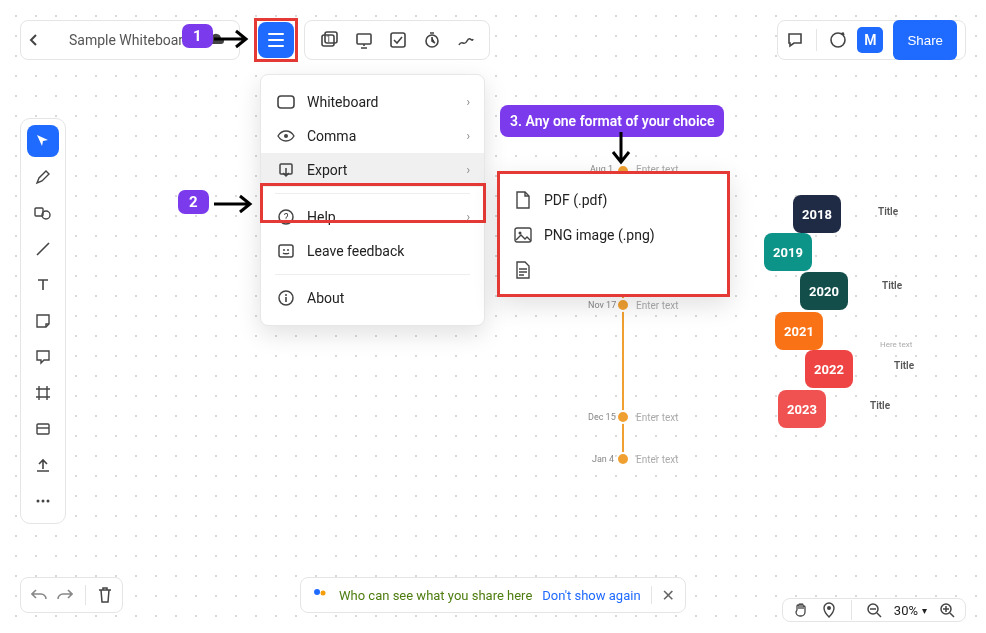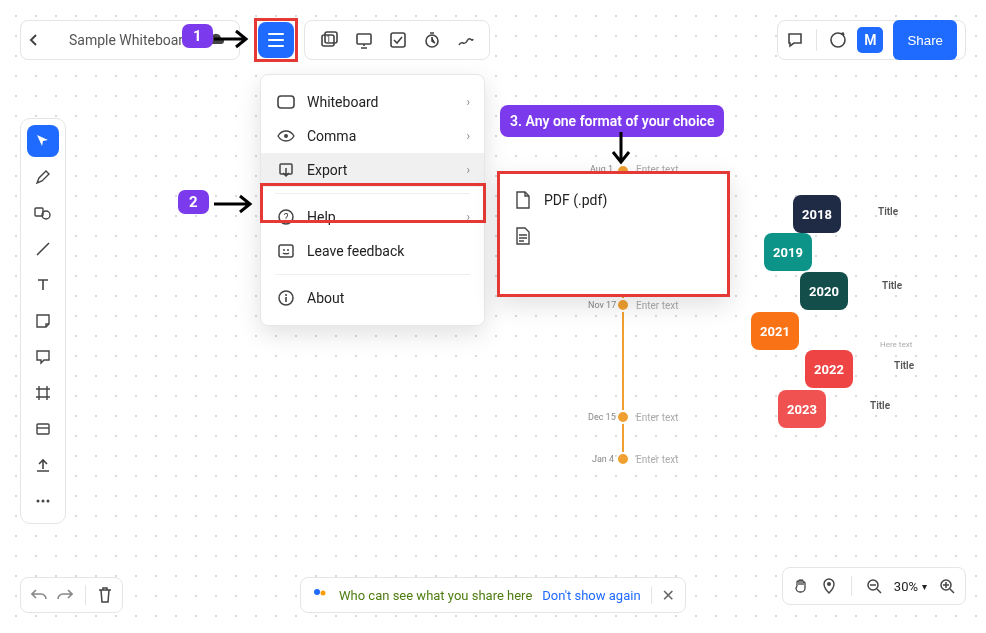--- a/index.html
+++ b/index.html
@@ -140,24 +140,24 @@
 }
 .bottom-left .divider { width:1px; height:20px; background:#e5e5e5; margin: 0 2px;}
 .bottom-center {
   position:absolute; left:50%; transform:translateX(-50%); bottom:20px;
   display:flex; align-items:center; gap:10px;
   background:#fff; border:1px solid #e5e5e5;
   border-radius:8px; height:36px; padding: 0 10px;
 }
 .bottom-center .link { color:#1f6aff; cursor:pointer; }
 .bottom-right {
-  position:absolute; right:20px; bottom:28px;
+  position:absolute; right:20px; bottom:11px;
   display:flex; align-items:center; gap:12px;
   background:#fff; border:1px solid #e5e5e5;
-  border-radius:8px; height:38px; padding: 0 10px;
+  border-radius:8px; height:24px; padding: 0 10px;
 }
 .bottom-right .divider { width:1px; height:20px; background:#e5e5e5; margin: 0 2px;}
 .zoom-label { font-size:13px; display:flex; align-items:center; gap:4px;}
 svg { display:block; }
 .ico { color:#444; }
 </style>
 </head>
 <body>
 
 <div class="canvas-bg"></div>
@@ -181,21 +181,21 @@
   </div>
 <div class="yt-right" style="top:206px; left:878px">Title</div>
 <div class="year-tile" style="top:233px; left:764px; background:#0d9488">
     <span>2019</span>
   </div>
 <div class="year-tile" style="top:272px; left:800px; background:#134e4a">
     <span>2020</span>
   </div>
 <div class="yt-right" style="top:280px; left:882px">Title</div>
 <div class="yt-sub" style="top:292px; left:880px">Here text</div>
-<div class="year-tile" style="top:312px; left:751px; background:#f97316">
+<div class="year-tile" style="top:312px; left:775px; background:#f97316">
     <span>2021</span>
   </div>
 <div class="year-tile" style="top:350px; left:805px; background:#ef4444">
     <span>2022</span>
   </div>
 <div class="yt-right" style="top:360px; left:894px">Title</div>
 <div class="year-tile" style="top:390px; left:778px; background:#f05252">
     <span>2023</span>
   </div>
 <div class="yt-right" style="top:400px; left:870px">Title</div>
@@ -406,20 +406,30 @@
     <span class="menu-icon">
         <svg width="16" height="18" viewBox="0 0 16 18">
           <path d="M2 1h8l4 4v12H2z" stroke="#444" stroke-width="1.4" fill="none"></path>
           <path d="M10 1v4h4" stroke="#444" stroke-width="1.4" fill="none"></path>
         </svg>
       </span>
     <span>PDF (.pdf)</span>
   </div>
   <div class="sub-item">
     <span class="menu-icon">
+        <svg width="18" height="16" viewBox="0 0 18 16">
+          <rect x="1" y="1" width="16" height="14" rx="2" stroke="#444" stroke-width="1.4" fill="none"></rect>
+          <circle cx="6" cy="6" r="1.5" fill="#444"></circle>
+          <path d="M2 13l5-5 4 4 2-2 4 4" stroke="#444" stroke-width="1.4" fill="none"></path>
+        </svg>
+      </span>
+    <span>PNG image (.png)</span>
+  </div>
+  <div class="sub-item">
+    <span class="menu-icon">
         <svg width="16" height="18" viewBox="0 0 16 18">
           <path d="M2 1h8l4 4v12H2z" stroke="#444" stroke-width="1.4" fill="none"></path>
           <path d="M4 8h8M4 11h8M4 14h5" stroke="#444" stroke-width="1.3"></path>
         </svg>
       </span>
   </div>
 </div>
 
 <div class="badge" style="top:24px; left:182px">1</div>
 <svg class="arrow" style="top:28px; left:212px" width="42" height="22">

